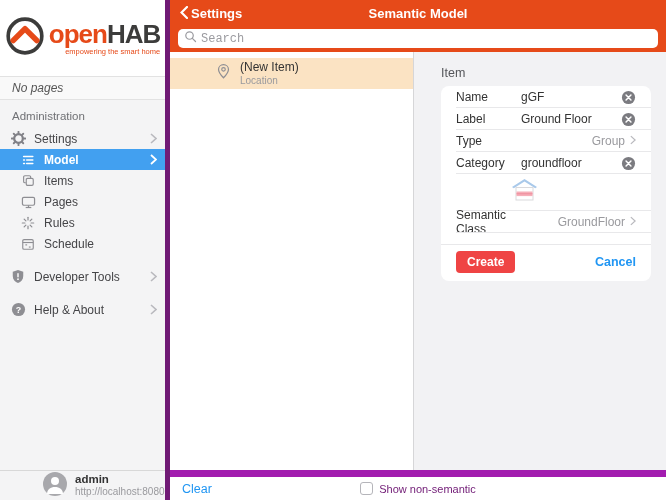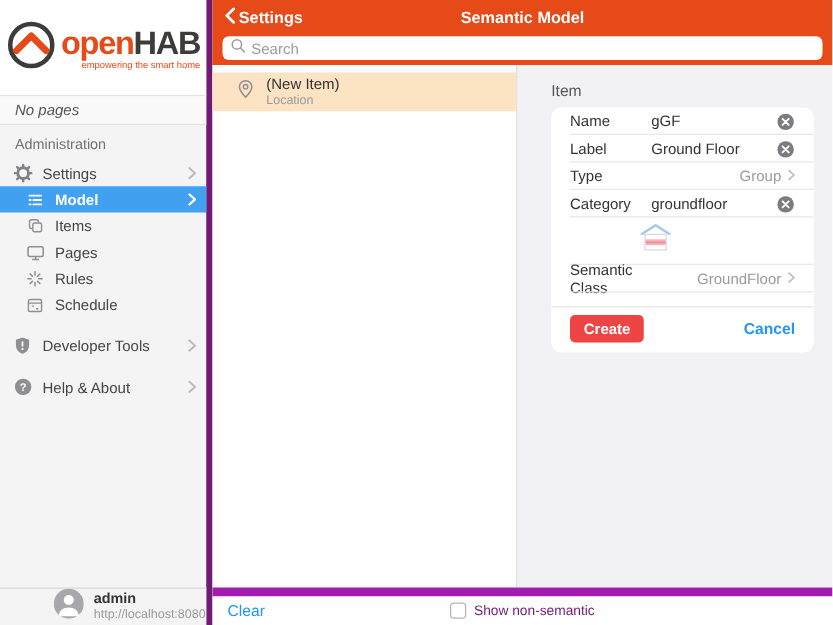--- a/index.html
+++ b/index.html
@@ -46,30 +46,30 @@
   
   .navbar { position:absolute; left:170px; top:0; width:496px; height:52px;
             background:#e64a19; }
   .nav-top { position:relative; height:27px; display:flex; align-items:center; }
   .back-link { display:flex; align-items:center; gap:3px; margin-left:10px;
                color:#fff; font-size:13px; font-weight:bold; cursor:pointer; z-index:2; }
   .nav-title { position:absolute; left:0; right:0; top:0; height:27px;
                display:flex; align-items:center; justify-content:center;
                color:#ffffff; font-size:13px; font-weight:bold; }
   .searchbar { margin:2px 8px 0 8px; height:19px; background:#fff; border-radius:5px;
-               display:flex; align-items:center; padding:0 6px; gap:4px; }
+               display:flex; align-items:center; padding:0 6px; gap:4px;font-family:Liberation Mono, monospace; }
   .searchbar input { border:none; outline:none; flex:1; font-size:12px;
                      font-family:inherit; color:#333; background:transparent; }
   .searchbar input::placeholder { color:#9b9ba0; }
 
   
   .tree-panel { position:absolute; left:170px; top:52px; width:244px; height:418px;
                 background:#fff; border-right:1px solid #d6d6d8; }
   .tree-row { margin-top:6px; height:31px; background:#fbe3c3; display:flex;
-              align-items:center; gap:9px; padding-left:19px; cursor:pointer; }
+              align-items:center; gap:9px; padding-left:46px; cursor:pointer; }
   .tree-texts { display:flex; flex-direction:column; line-height:1.2; }
   .tree-title { font-size:12px; color:#333; }
   .tree-subtitle { font-size:10px; color:#9a9a9e; }
 
   
   .details-panel { position:absolute; left:414px; top:52px; width:252px; height:418px;
                    background:#f2f2f4; }
   .panel-title { margin:14px 0 6px 27px; font-size:12.5px; color:#55565a; }
   .card { margin-left:27px; margin-right:15px; background:#fff; border-radius:8px;
           overflow:hidden; }

